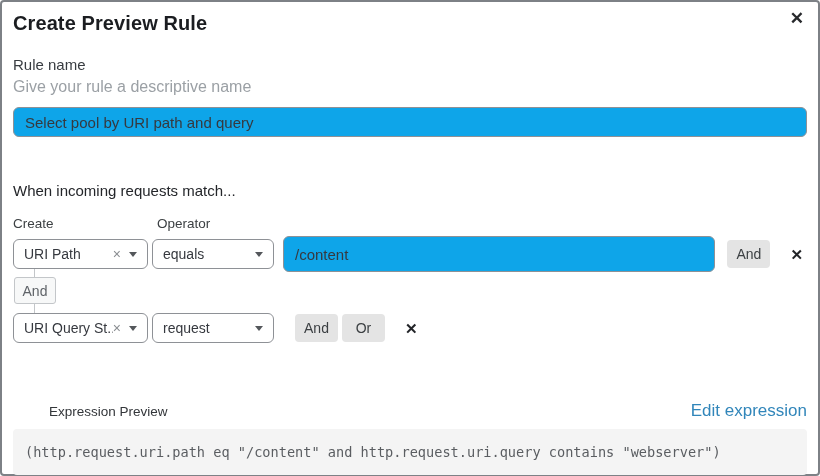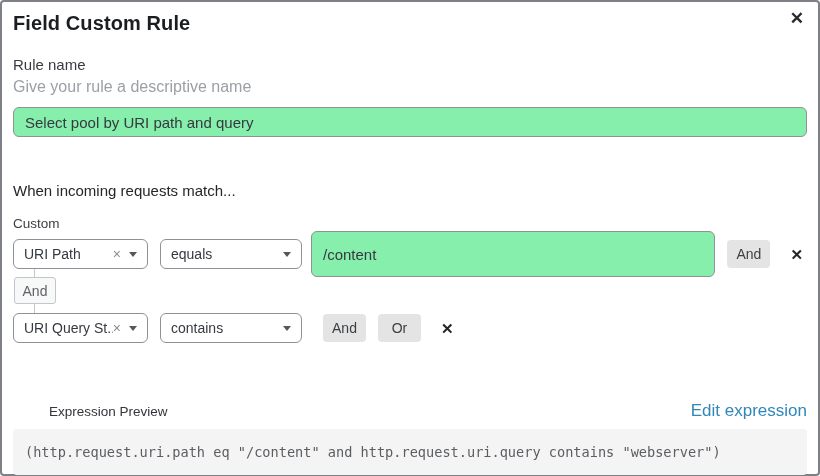--- a/index.html
+++ b/index.html
@@ -52,21 +52,21 @@
   .text-input {
     width: 100%;
     height: 30px;
     border: 1px solid #8e9196;
     border-radius: 6px;
     padding: 0 11px;
     font-size: 15px;
     color: #36393f;
     font-family: "Liberation Sans", sans-serif;
     outline: none;
-    background: #86efac;
+    background: #0ea5e9;
   }
   .name-input { margin-top: 11px; }
   .section-heading {
     margin-top: 45px;
     font-size: 15px;
     font-weight: normal;
     color: #24262a;
   }
   .cols {
     display: flex;
@@ -88,54 +88,54 @@
     border: 1px solid #8e9196;
     border-radius: 6px;
     background: #fff;
     display: flex;
     align-items: center;
     padding: 0 10px;
     font-size: 14px;
     color: #36393f;
     cursor: pointer;
   }
-  .select-field    { width: 135px; margin-right: 12px; }
-  .select-operator { width: 142px; margin-right: 9px; }
+  .select-field    { width: 135px; margin-right: 4px; }
+  .select-operator { width: 122px; margin-right: 9px; }
   .select-text { white-space: nowrap; overflow: hidden; }
   .clear-x {
     margin-left: auto;
     color: #8a8d91;
     font-size: 14px;
     line-height: 1;
     cursor: pointer;
   }
   .chevron {
     width: 0; height: 0;
     border-left: 4.5px solid transparent;
     border-right: 4.5px solid transparent;
     border-top: 5.5px solid #54575b;
     margin-left: 8px;
     flex: 0 0 auto;
   }
   .chevron.solo { margin-left: auto; }
-  .value-input { flex: 1; height: 46px; }
+  .value-input { flex: 1; height: 36px; }
   .logic-btn {
     width: 43px;
     height: 28px;
     background: #e4e4e4;
     border: none;
     border-radius: 4px;
     font-size: 14px;
     color: #3c4043;
     font-family: "Liberation Sans", sans-serif;
     cursor: pointer;
     flex: 0 0 auto;
     margin-left: 12px;
   }
-  .logic-btn.or { margin-left: 12px; }
+  .logic-btn.or { margin-left: 4px; }
   .remove-btn {
     background: none;
     border: none;
     font-size: 15px;
     font-weight: bold;
     color: #222428;
     cursor: pointer;
     margin-left: 18px;
     margin-right: 2px;
     line-height: 1;
@@ -195,31 +195,32 @@
     font-size: 13.6px;
     color: #5a5d61;
     white-space: nowrap;
   }
 </style>
 </head>
 <body>
 
 <div class="modal">
 
-  <h1 class="modal-title">Field Custom Rule</h1>
+  <h1 class="modal-title">Create Preview Rule</h1>
   <button class="close-btn">✕</button>
 
   <div class="field-label">Rule name</div>
   <div class="field-hint">Give your rule a descriptive name</div>
   <input class="text-input name-input" type="text" value="Select pool by URI path and query" style="">
 
   <div class="section-heading">When incoming requests match...</div>
 
   <div class="cols">
-    <div class="col-field">Custom</div>
+    <div class="col-field">Create</div>
+    <div class="col-operator">Operator</div>
   </div>
 
   
   <div class="cond-row">
     <div class="select-box select-field">
       <span class="select-text">URI Path</span>
       <span class="clear-x">×</span>
       <span class="chevron"></span>
     </div>
     <div class="select-box select-operator">
@@ -239,21 +240,21 @@
   </div>
 
   
   <div class="cond-row" style="margin-top:0;">
     <div class="select-box select-field">
       <span class="select-text">URI Query St...</span>
       <span class="clear-x">×</span>
       <span class="chevron"></span>
     </div>
     <div class="select-box select-operator">
-      <span class="select-text">contains</span>
+      <span class="select-text">request</span>
       <span class="chevron solo"></span>
     </div>
     <button class="logic-btn">And</button>
     <button class="logic-btn or">Or</button>
     <button class="remove-btn">✕</button>
   </div>
 
   <div class="expr-header">
     <div class="expr-label">Expression Preview</div>
     <a class="edit-link">Edit expression</a>

